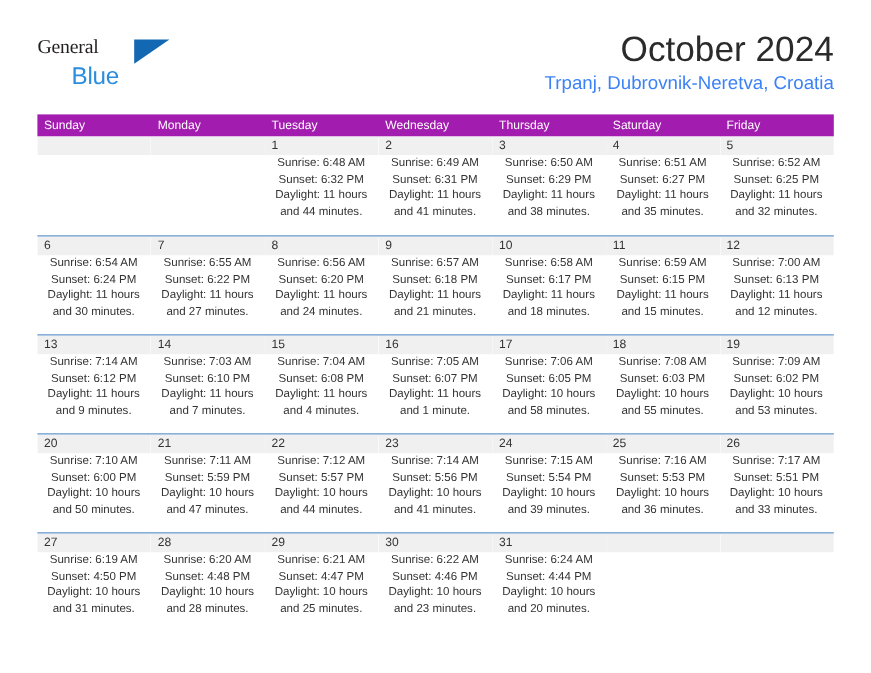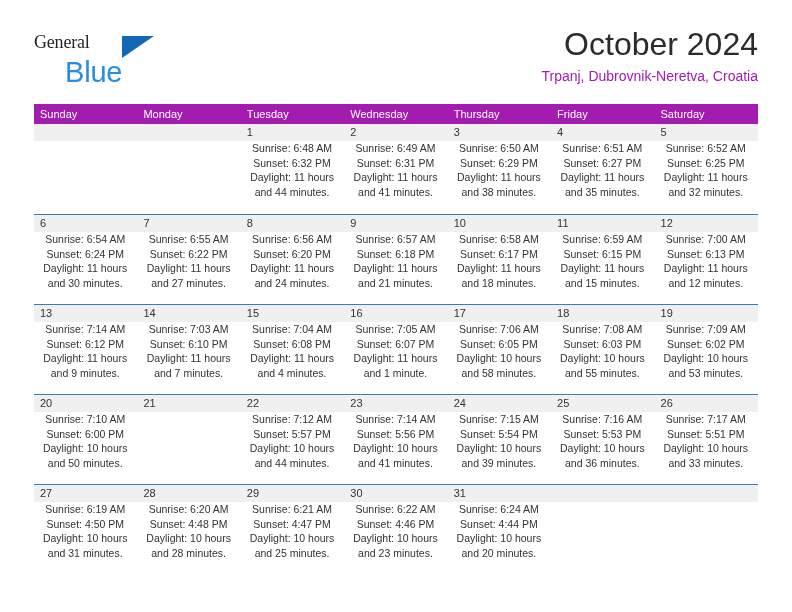--- a/index.html
+++ b/index.html
@@ -51,40 +51,40 @@
     top: 4px;
     width: 0;
     height: 0;
     border-left: 32px solid #1368b3;
     border-bottom: 22px solid transparent;
   }
   .logo-blue {
     position: absolute;
     left: 31px;
     top: 24px;
-    font-size: 29px;
+    font-size: 22px;
     letter-spacing: -0.2px;
     color: #2a8ddd;
   }
 
   .title-block {
     position: absolute;
     right: 0;
     top: 0;
     text-align: right;
   }
   .cal-title {
     font-size: 32px;
     color: #2b2b2b;
     line-height: 32px;
     white-space: nowrap;
   }
   .cal-subtitle {
-    font-size: 14px;
-    color: #a21caf;
+    font-size: 17px;
+    color: #3b82f6;
     line-height: 20px;
     margin-top: 6px;
     white-space: nowrap;
   }
 
   
   .calendar {
     position: absolute;
     left: 34px;
     top: 104px;
@@ -168,22 +168,22 @@
 
   </div>
 
   <div class="calendar">
     <div class="weekday-row">
         <div class="weekday-cell">Sunday</div>
         <div class="weekday-cell">Monday</div>
         <div class="weekday-cell">Tuesday</div>
         <div class="weekday-cell">Wednesday</div>
         <div class="weekday-cell">Thursday</div>
+        <div class="weekday-cell">Saturday</div>
         <div class="weekday-cell">Friday</div>
-        <div class="weekday-cell">Saturday</div>
       </div>
     <div class="week-rows">
         <div class="week-row">
           <div class="day-cell empty">
             <div class="day-number-band">
               <div class="day-number"></div>
             </div>
           </div>
           <div class="day-cell empty">
             <div class="day-number-band">
@@ -393,20 +393,25 @@
             <div class="day-body">
               <div class="day-line">Sunrise: 7:10 AM</div>
               <div class="day-line">Sunset: 6:00 PM</div>
               <div class="day-line wrap">Daylight: 10 hours and 50 minutes.</div>
             </div>
           </div>
           <div class="day-cell">
             <div class="day-number-band">
               <div class="day-number">21</div>
             </div>
+            <div class="day-body">
+              <div class="day-line">Sunrise: 7:11 AM</div>
+              <div class="day-line">Sunset: 5:59 PM</div>
+              <div class="day-line wrap">Daylight: 10 hours and 47 minutes.</div>
+            </div>
           </div>
           <div class="day-cell">
             <div class="day-number-band">
               <div class="day-number">22</div>
             </div>
             <div class="day-body">
               <div class="day-line">Sunrise: 7:12 AM</div>
               <div class="day-line">Sunset: 5:57 PM</div>
               <div class="day-line wrap">Daylight: 10 hours and 44 minutes.</div>
             </div>

